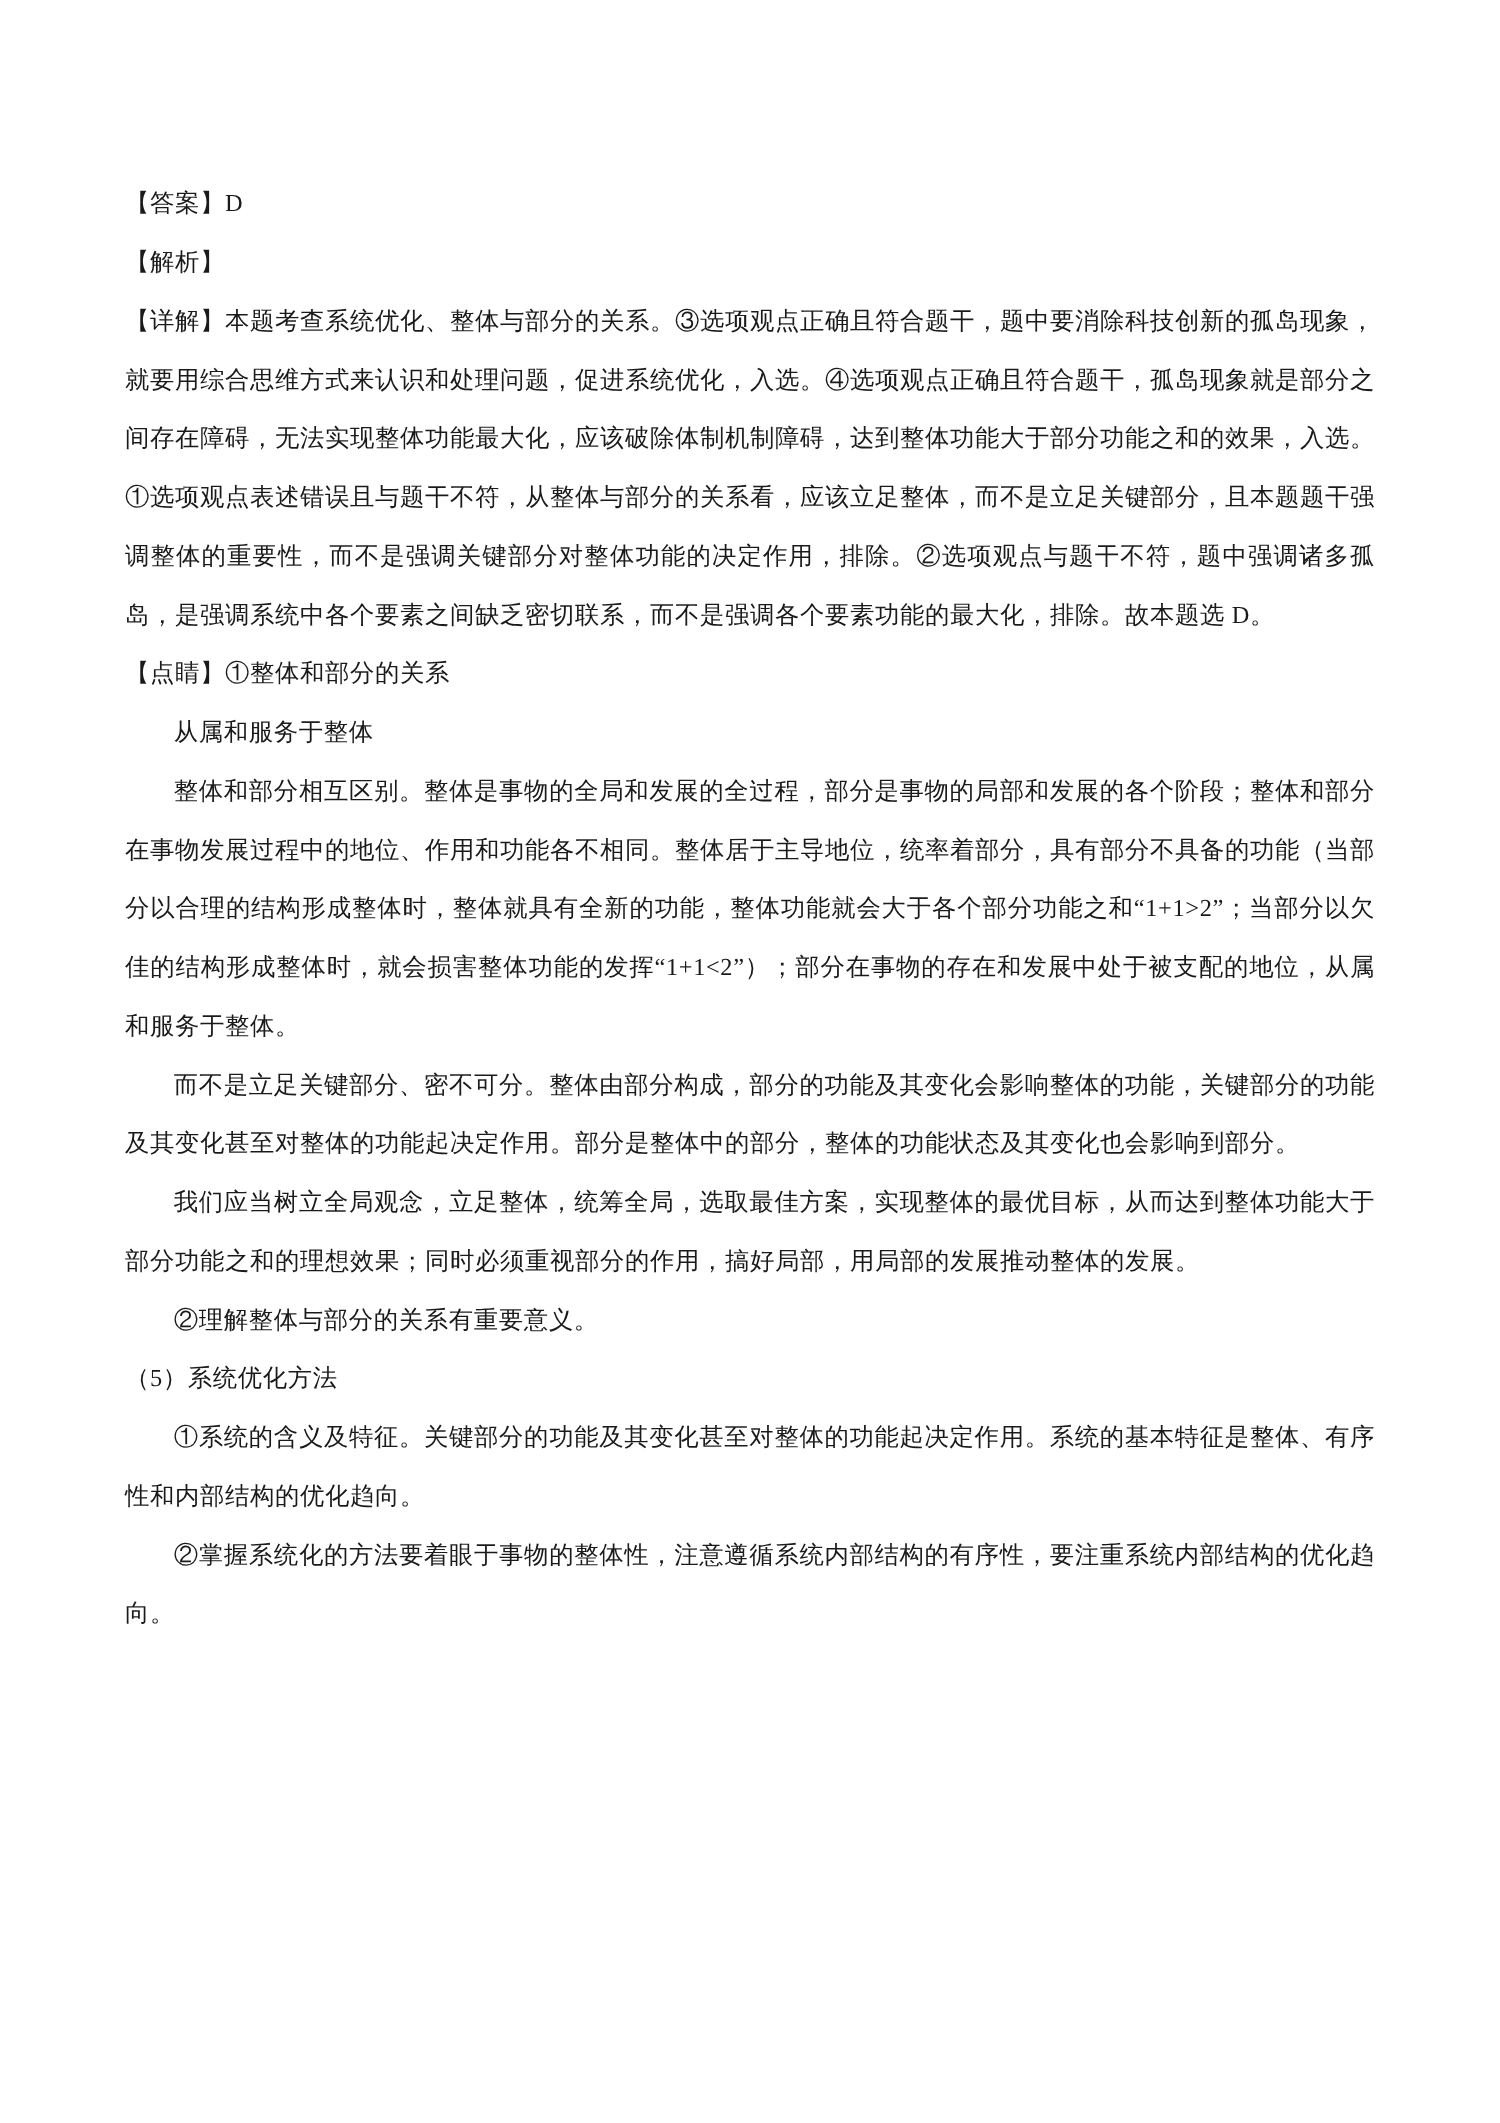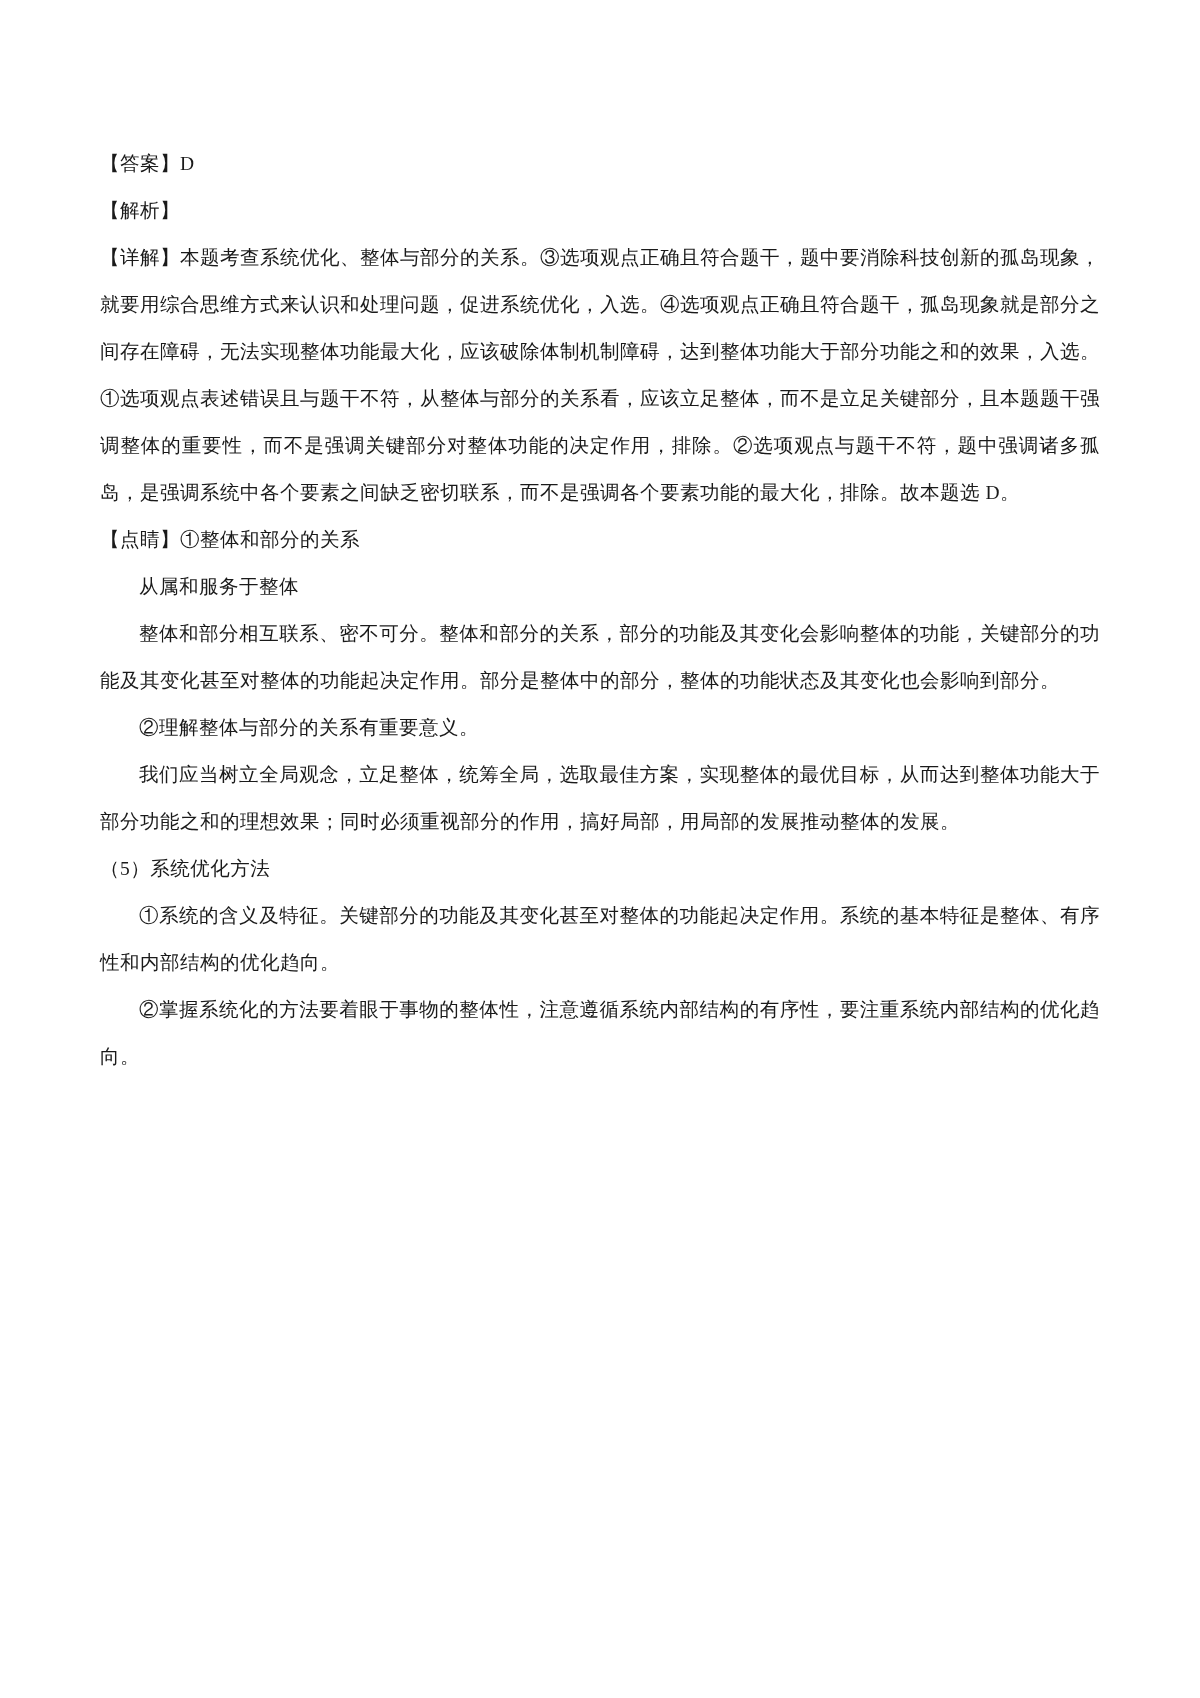--- a/index.html
+++ b/index.html
@@ -39,20 +39,21 @@
 <body>
 
 <div class="page">
   <div class="doc-body">
 
   <p class="para">【答案】D</p>
       <p class="para">【解析】</p>
       <p class="para">【详解】本题考查系统优化、整体与部分的关系。③选项观点正确且符合题干，题中要消除科技创新的孤岛现象，就要用综合思维方式来认识和处理问题，促进系统优化，入选。④选项观点正确且符合题干，孤岛现象就是部分之间存在障碍，无法实现整体功能最大化，应该破除体制机制障碍，达到整体功能大于部分功能之和的效果，入选。①选项观点表述错误且与题干不符，从整体与部分的关系看，应该立足整体，而不是立足关键部分，且本题题干强调整体的重要性，而不是强调关键部分对整体功能的决定作用，排除。②选项观点与题干不符，题中强调诸多孤岛，是强调系统中各个要素之间缺乏密切联系，而不是强调各个要素功能的最大化，排除。故本题选 D。</p>
       <p class="para">【点睛】①整体和部分的关系</p>
       <p class="para indent">从属和服务于整体</p>
-      <p class="para indent">整体和部分相互联系、密不可分。整体和部分的关系，部分的功能及其变化会影响整体的功能，关键部分的功能及其变化甚至对整体的功能起决定作用。部分是整体中的部分，整体的功能状态及其变化也会影响到部分。</p>
+      <p class="para indent">整体和部分相互区别。整体是事物的全局和发展的全过程，部分是事物的局部和发展的各个阶段；整体和部分在事物发展过程中的地位、作用和功能各不相同。整体居于主导地位，统率着部分，具有部分不具备的功能（当部分以合理的结构形成整体时，整体就具有全新的功能，整体功能就会大于各个部分功能之和“1+1&gt;2”；当部分以欠佳的结构形成整体时，就会损害整体功能的发挥“1+1&lt;2”）；部分在事物的存在和发展中处于被支配的地位，从属和服务于整体。</p>
+      <p class="para indent">而不是立足关键部分、密不可分。整体由部分构成，部分的功能及其变化会影响整体的功能，关键部分的功能及其变化甚至对整体的功能起决定作用。部分是整体中的部分，整体的功能状态及其变化也会影响到部分。</p>
+      <p class="para indent">我们应当树立全局观念，立足整体，统筹全局，选取最佳方案，实现整体的最优目标，从而达到整体功能大于部分功能之和的理想效果；同时必须重视部分的作用，搞好局部，用局部的发展推动整体的发展。</p>
       <p class="para indent">②理解整体与部分的关系有重要意义。</p>
-      <p class="para indent">我们应当树立全局观念，立足整体，统筹全局，选取最佳方案，实现整体的最优目标，从而达到整体功能大于部分功能之和的理想效果；同时必须重视部分的作用，搞好局部，用局部的发展推动整体的发展。</p>
       <p class="para">（5）系统优化方法</p>
       <p class="para indent">①系统的含义及特征。关键部分的功能及其变化甚至对整体的功能起决定作用。系统的基本特征是整体、有序性和内部结构的优化趋向。</p>
       <p class="para indent">②掌握系统化的方法要着眼于事物的整体性，注意遵循系统内部结构的有序性，要注重系统内部结构的优化趋向。</p>
     </div>
 </div>
 
 </body></html>

